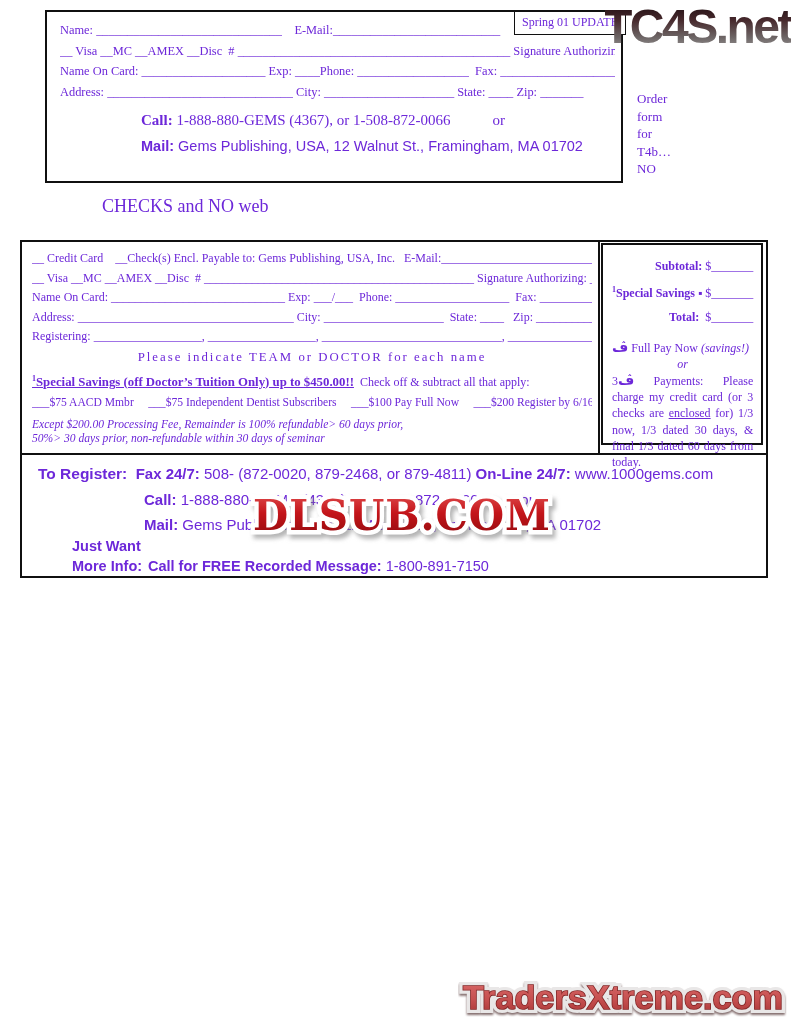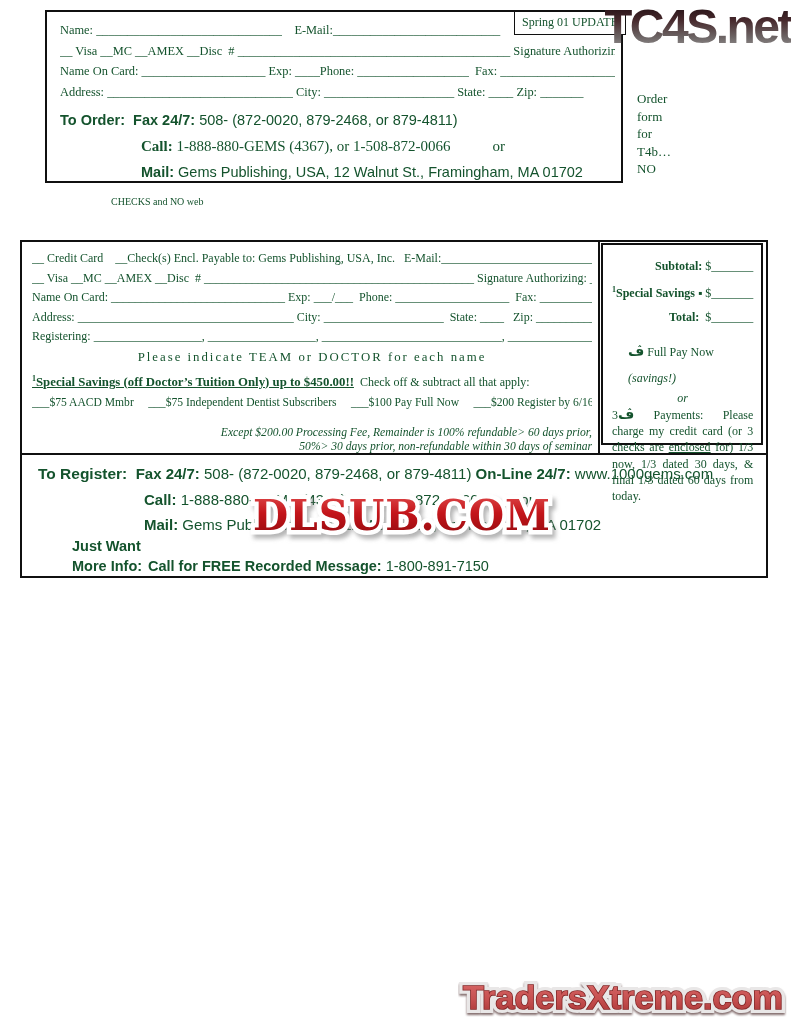--- a/index.html
+++ b/index.html
@@ -1,17 +1,17 @@
 <!DOCTYPE html>
 <html><head>
 <meta charset="utf-8">
 <style>
   html,body{margin:0;padding:0;background:#ffffff;}
   #page{position:relative;width:791px;height:1024px;background:#ffffff;overflow:hidden;
-        color:#14532d;font-family:"Liberation Serif",serif;}
+        color:#6d28d9;font-family:"Liberation Serif",serif;}
   .serif{font-family:"Liberation Serif",serif;}
   .pre{white-space:pre;overflow:hidden;}
   .b{font-weight:bold;}
   .i{font-style:italic;}
   .u{text-decoration:underline;}
 
   
   .box1{position:absolute;left:45px;top:10px;width:578px;height:173px;border:2px solid #101010;
         box-sizing:border-box;padding:8px 6px 0 13px;}
   .box1 .frow{font-size:12.4px;line-height:20.5px;}
@@ -22,39 +22,39 @@
   .lab-serif{font-family:"Liberation Serif",serif;font-weight:bold;font-size:15px;}
   .val-serif{font-family:"Liberation Serif",serif;font-size:15px;}
   .indent1{padding-left:81px;}
   .orgap{margin-left:42px;}
 
   .spring{position:absolute;left:514px;top:11px;width:112px;height:24px;border:1.5px solid #101010;
           box-sizing:border-box;text-align:center;font-size:12px;line-height:21px;background:#fff;z-index:2;}
 
   .tc4s{position:absolute;left:605px;top:-3px;z-index:3;}
   .sidenote{position:absolute;left:637px;top:90px;font-size:13px;line-height:17.5px;white-space:pre-line;}
-  .checksnote{position:absolute;left:111px;top:196px;font-size:10px;}
+  .checksnote{position:absolute;left:102px;top:196px;font-size:18px;}
 
   
   .box2{position:absolute;left:20px;top:240px;width:748px;height:338px;border:2.5px solid #101010;
         box-sizing:border-box;display:flex;flex-direction:column;}
   .box2-top{display:flex;height:213px;border-bottom:2px solid #101010;box-sizing:border-box;}
   .leftpanel{width:578px;box-sizing:border-box;border-right:2px solid #101010;padding:7px 6px 0 10px;}
   .leftpanel .frow{font-size:12px;line-height:19.5px;}
   .teamnote{text-align:center;font-size:12.8px;letter-spacing:2px;line-height:21px;}
   .savline{white-space:pre;line-height:22px;}
   .savhead{font-weight:bold;font-size:12.8px;text-decoration:underline;}
   .savside{font-size:12px;}
   .checkoffs{font-size:11.6px;line-height:20px;}
-  .refund{text-align:right;font-style:italic;font-size:11.6px;line-height:14.5px;white-space:pre-line;margin-top:13px;}
+  .refund{text-align:left;font-style:italic;font-size:11.6px;line-height:14.5px;white-space:pre-line;margin-top:5px;}
 
   .sidecell{flex:1;padding:1px 3px 8px 1px;box-sizing:border-box;}
   .sidebox{border:2px solid #101010;height:100%;box-sizing:border-box;padding:9px 8px 0 9px;font-size:12px;}
   .tline{text-align:right;line-height:24px;white-space:pre;}
-  .fullpay{margin-top:9px;line-height:26px;margin-left:16px;}
+  .fullpay{margin-top:9px;line-height:18px;}
   .orline{text-align:center;font-style:italic;line-height:15px;}
   .pay3{text-align:justify;line-height:16.2px;margin-top:0;}
   .chk{font-weight:bold;font-size:14px;font-family:"DejaVu Sans",sans-serif;}
   sup{font-size:8px;}
 
   
   .regsec{padding:6px 0 0 16px;font-family:"Liberation Sans",sans-serif;border-radius:27px;}
   .regsec .ln{white-space:pre;}
   .reg1{line-height:26px;}
   .reglab{font-weight:bold;font-size:15.5px;}
@@ -76,21 +76,20 @@
 <body>
 
 <div id="page">
 
   <div class="box1">
     <div class="frow pre serif">Name: ______________________________    E-Mail:___________________________</div>
     <div class="frow pre serif">__ Visa __MC __AMEX __Disc  # ____________________________________________ Signature Authorizing: ___  _________</div>
     <div class="frow pre serif">Name On Card: ____________________ Exp: ____Phone: __________________  Fax: ___________________</div>
     <div class="frow pre serif">Address: ______________________________ City: _____________________ State: ____ Zip: _______</div>
     <div class="toorder">
-      <div class="ln"><span class="lab-sans">To Order:</span><span class="val-sans">  </span><span class="lab-sans">Fax 24/7:</span><span class="val-sans"> </span><span class="val-sans">508- (872-0020, 879-2468, or 879-4811)</span></div>
       <div class="ln indent1"><span class="lab-serif">Call:</span><span class="val-serif"> </span><span class="val-serif">1-888-880-GEMS (4367), or 1-508-872-0066</span><span class="val-serif orgap">or</span></div>
       <div class="ln indent1"><span class="lab-sans">Mail:</span><span class="val-sans"> </span><span class="val-sans">Gems Publishing, USA, 12 Walnut St., Framingham, MA 01702</span></div>
     </div>
   </div>
 
   <div class="spring serif">Spring 01 UPDATE</div>
 
   <div class="tc4s">
     <svg width="188" height="62">
       <defs>

